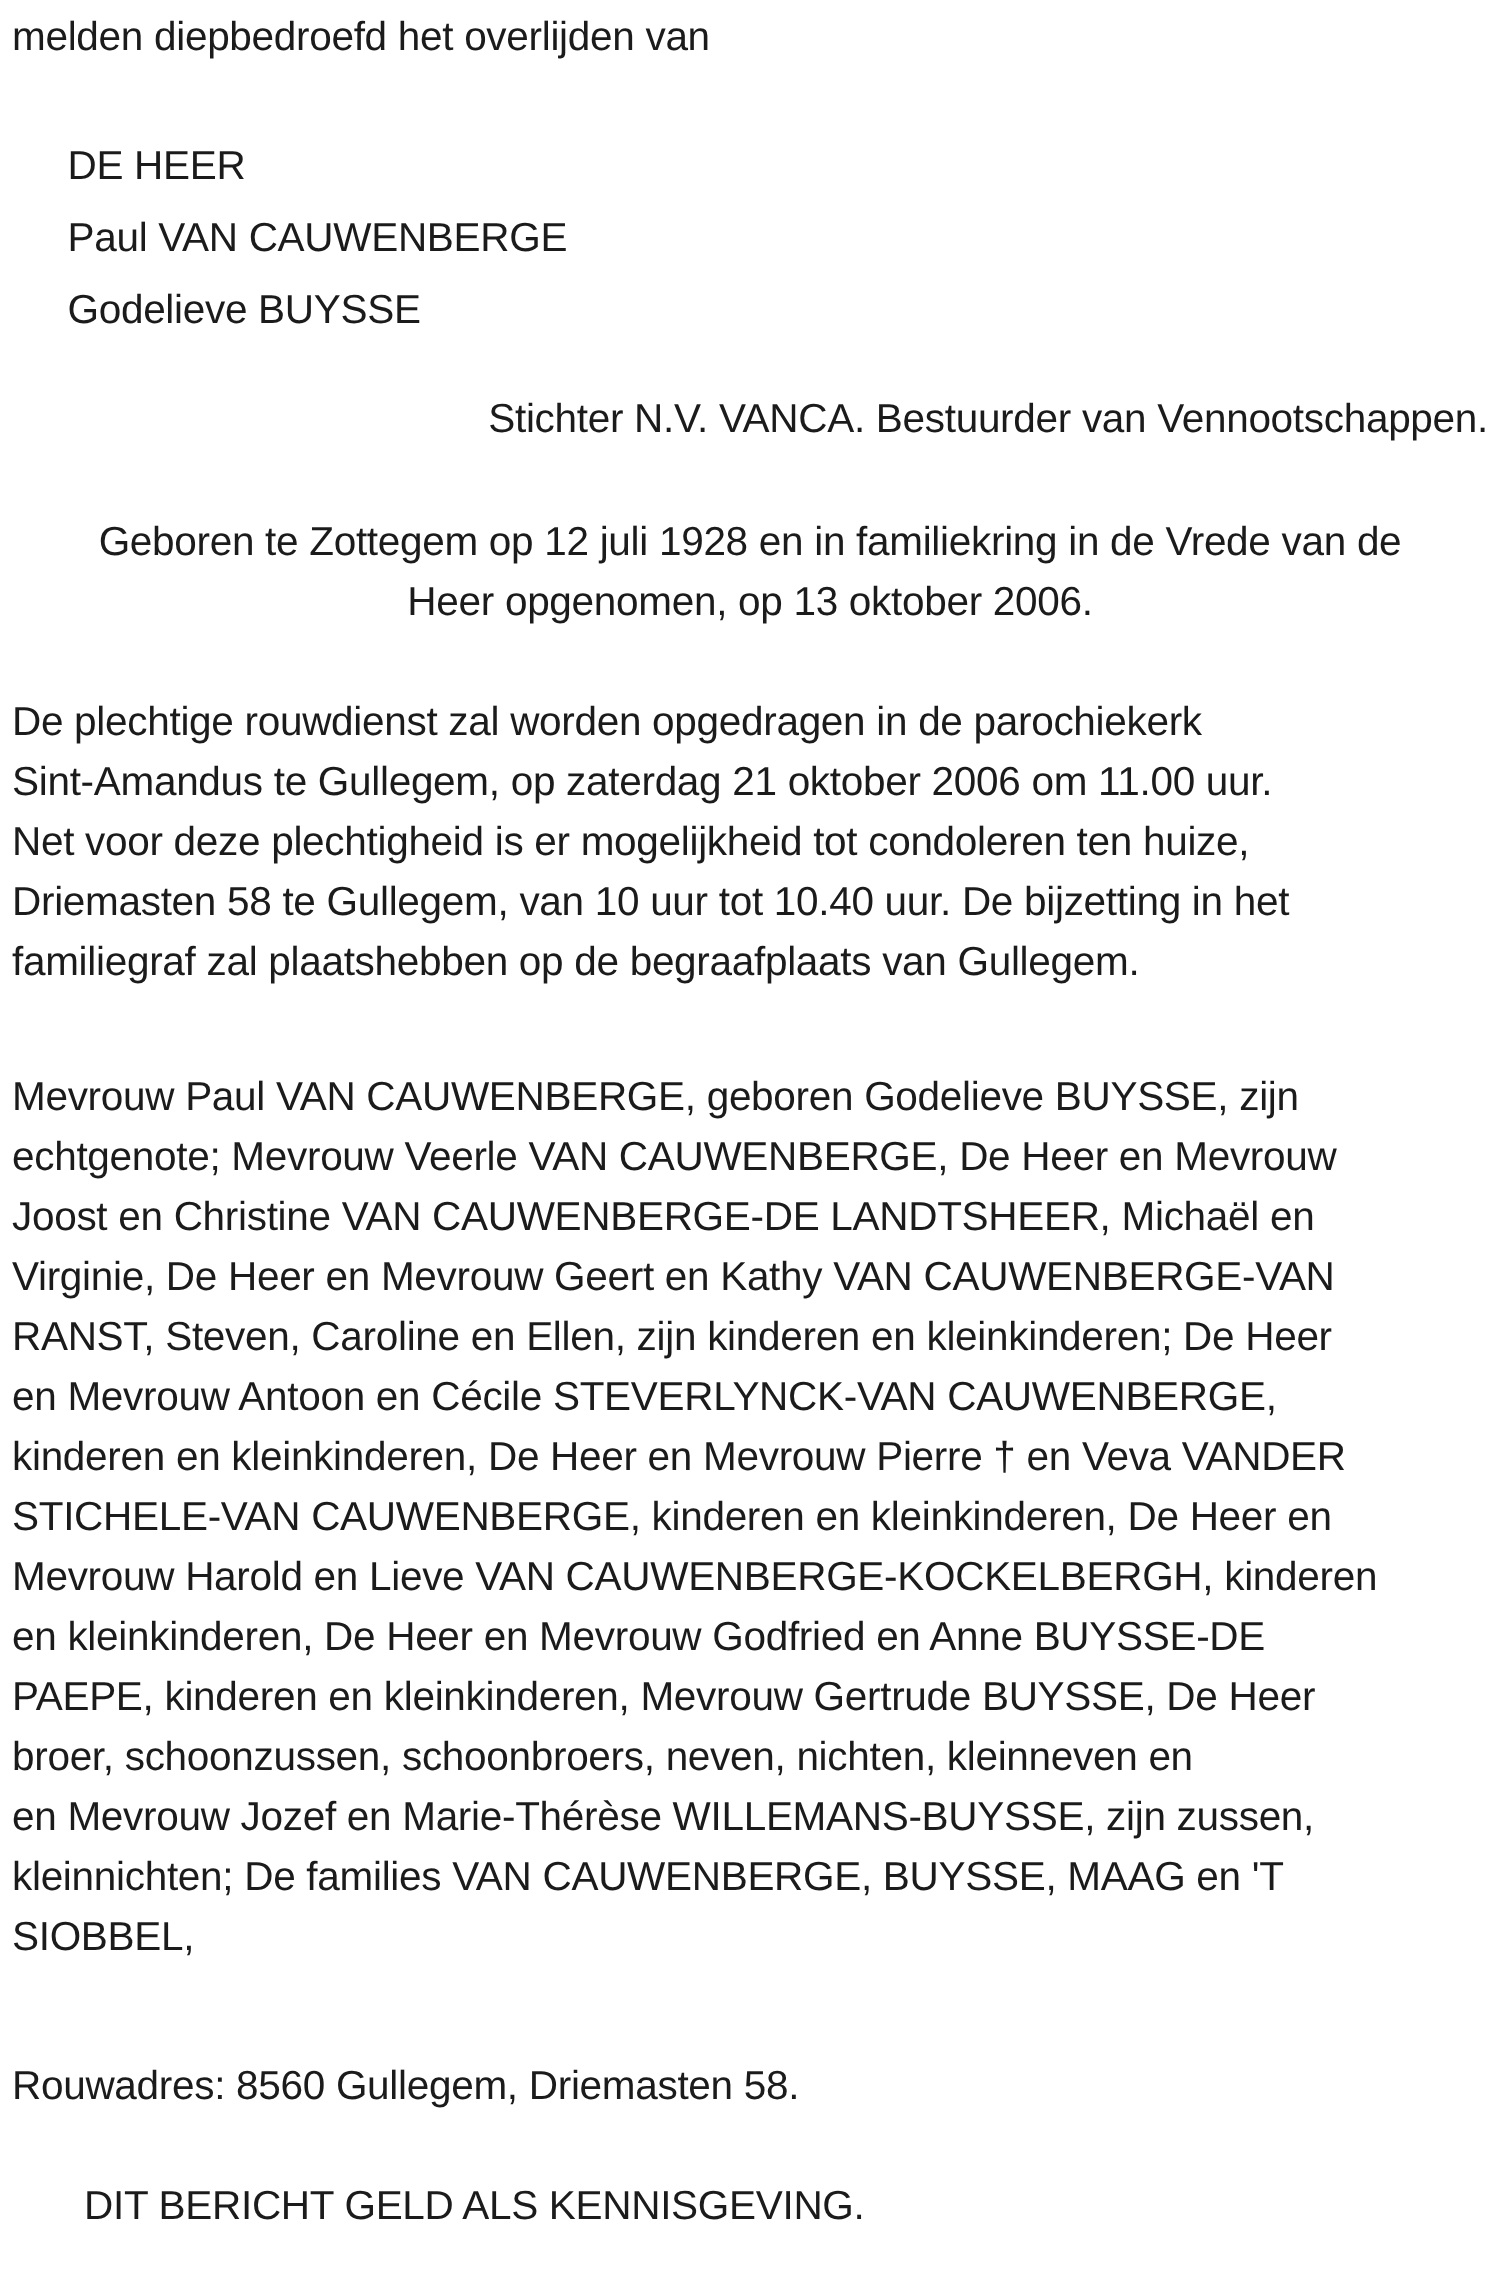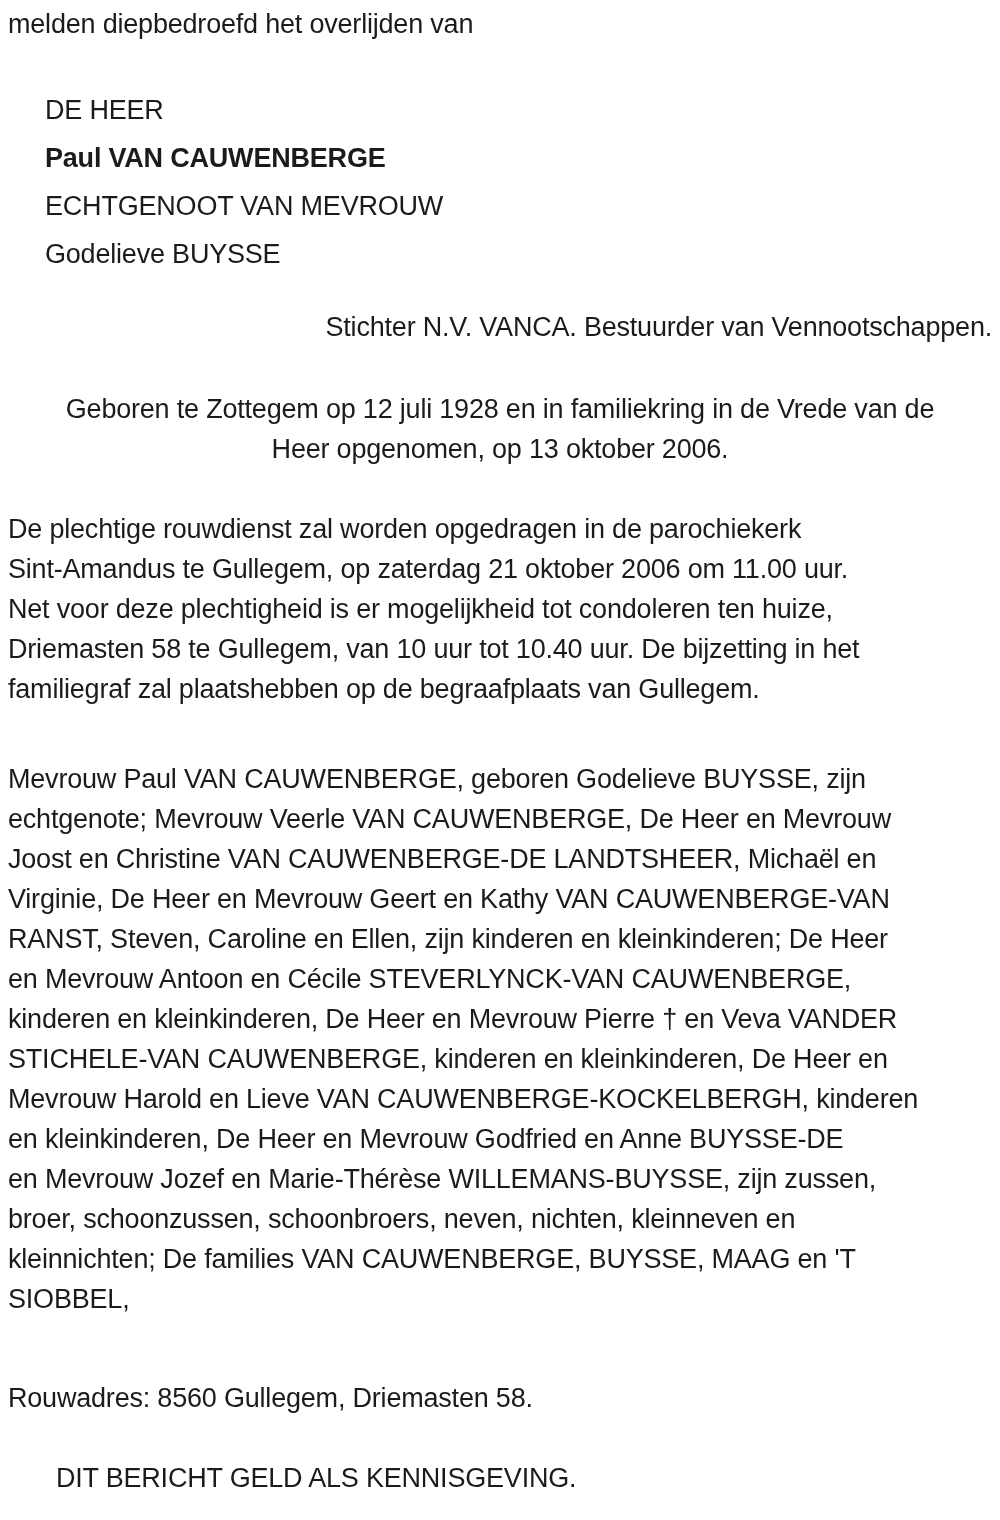--- a/index.html
+++ b/index.html
@@ -27,42 +27,41 @@
     line-height: 40px;
     height: 40px;
     white-space: pre;
   }
   
   .header-block .line {
     line-height: 48px;
     height: 48px;
     margin-left: 37px;
   }
-  .bold { font-weight: bold; }
+  .bold { font-weight: normal; }
   .m-intro-to-header { margin-top: 42px; }
   .m-header-to-titles { margin-top: 29px; text-align: right; }
   .m-titles-to-life { margin-top: 42px; text-align: center; }
   .m-life-to-service { margin-top: 40px; }
   .m-service-to-family { margin-top: 50px; }
   .m-family-to-address { margin-top: 59px; }
   .m-address-to-closing { margin-top: 40px; margin-left: 48px; }
 </style>
 </head>
 <body>
 
 <div class="doc">
 
   <div class="para">
     <span class="line">melden diepbedroefd het overlijden van</span>
   </div>
 
   <div class="para header-block m-intro-to-header">
     <span class="line">DE HEER</span>
     <span class="line bold">Paul VAN CAUWENBERGE</span>
-    <span class="line">ECHTGENOOT VAN MEVROUW</span>
     <span class="line">Godelieve BUYSSE</span>
   </div>
 
   <div class="para m-header-to-titles">
     <span class="line">Stichter N.V. VANCA. Bestuurder van Vennootschappen.</span>
   </div>
 
   <div class="para m-titles-to-life">
     <span class="line">Geboren te Zottegem op 12 juli 1928 en in familiekring in de Vrede van de</span>
     <span class="line">Heer opgenomen, op 13 oktober 2006.</span>
@@ -80,22 +79,23 @@
     <span class="line">Mevrouw Paul VAN CAUWENBERGE, geboren Godelieve BUYSSE, zijn</span>
     <span class="line">echtgenote; Mevrouw Veerle VAN CAUWENBERGE, De Heer en Mevrouw</span>
     <span class="line">Joost en Christine VAN CAUWENBERGE-DE LANDTSHEER, Michaël en</span>
     <span class="line">Virginie, De Heer en Mevrouw Geert en Kathy VAN CAUWENBERGE-VAN</span>
     <span class="line">RANST, Steven, Caroline en Ellen, zijn kinderen en kleinkinderen; De Heer</span>
     <span class="line">en Mevrouw Antoon en Cécile STEVERLYNCK-VAN CAUWENBERGE,</span>
     <span class="line">kinderen en kleinkinderen, De Heer en Mevrouw Pierre † en Veva VANDER</span>
     <span class="line">STICHELE-VAN CAUWENBERGE, kinderen en kleinkinderen, De Heer en</span>
     <span class="line">Mevrouw Harold en Lieve VAN CAUWENBERGE-KOCKELBERGH, kinderen</span>
     <span class="line">en kleinkinderen, De Heer en Mevrouw Godfried en Anne BUYSSE-DE</span>
+    <span class="line">PAEPE, kinderen en kleinkinderen, Mevrouw Gertrude BUYSSE, De Heer</span>
+    <span class="line">broer, schoonzussen, schoonbroers, neven, nichten, kleinneven en</span>
     <span class="line">en Mevrouw Jozef en Marie-Thérèse WILLEMANS-BUYSSE, zijn zussen,</span>
-    <span class="line">broer, schoonzussen, schoonbroers, neven, nichten, kleinneven en</span>
     <span class="line">kleinnichten; De families VAN CAUWENBERGE, BUYSSE, MAAG en 'T</span>
     <span class="line">SIOBBEL,</span>
   </div>
 
   <div class="para m-family-to-address">
     <span class="line">Rouwadres: 8560 Gullegem, Driemasten 58.</span>
   </div>
 
   <div class="para m-address-to-closing">
     <span class="line">DIT BERICHT GELD ALS KENNISGEVING.</span>

